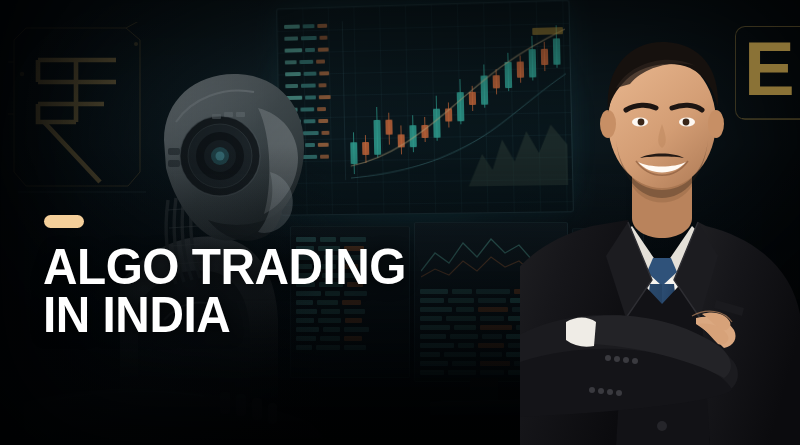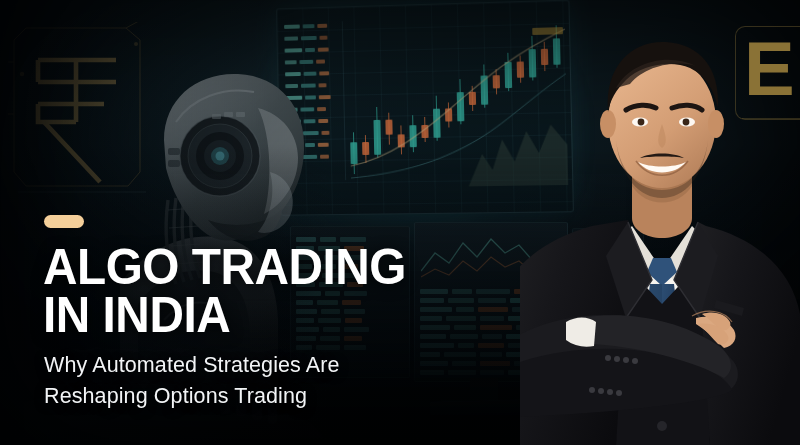--- a/index.html
+++ b/index.html
@@ -771,16 +771,14 @@
           <circle cx="99" cy="375" r="3"></circle>
       </g>
 
       <circle cx="142" cy="408" r="5" fill="#25252a"></circle>
     </svg>
   </div>
 
   <div class="accent-pill"></div>
   <div class="headline">ALGO TRADING
 IN INDIA</div>
-  <div class="subhead">Why Automated Strategies Are
-Reshaping Options Trading</div>
 
 </div>
 
 </body></html>

